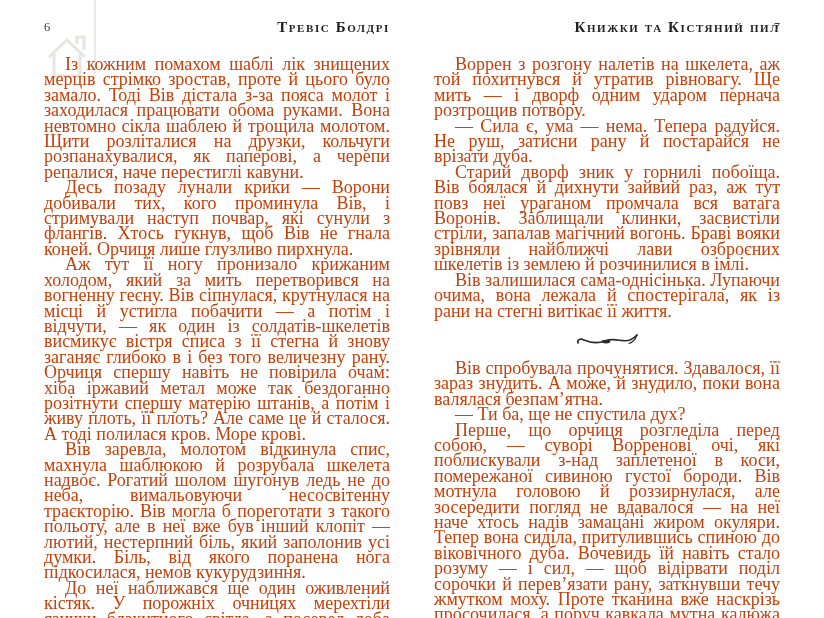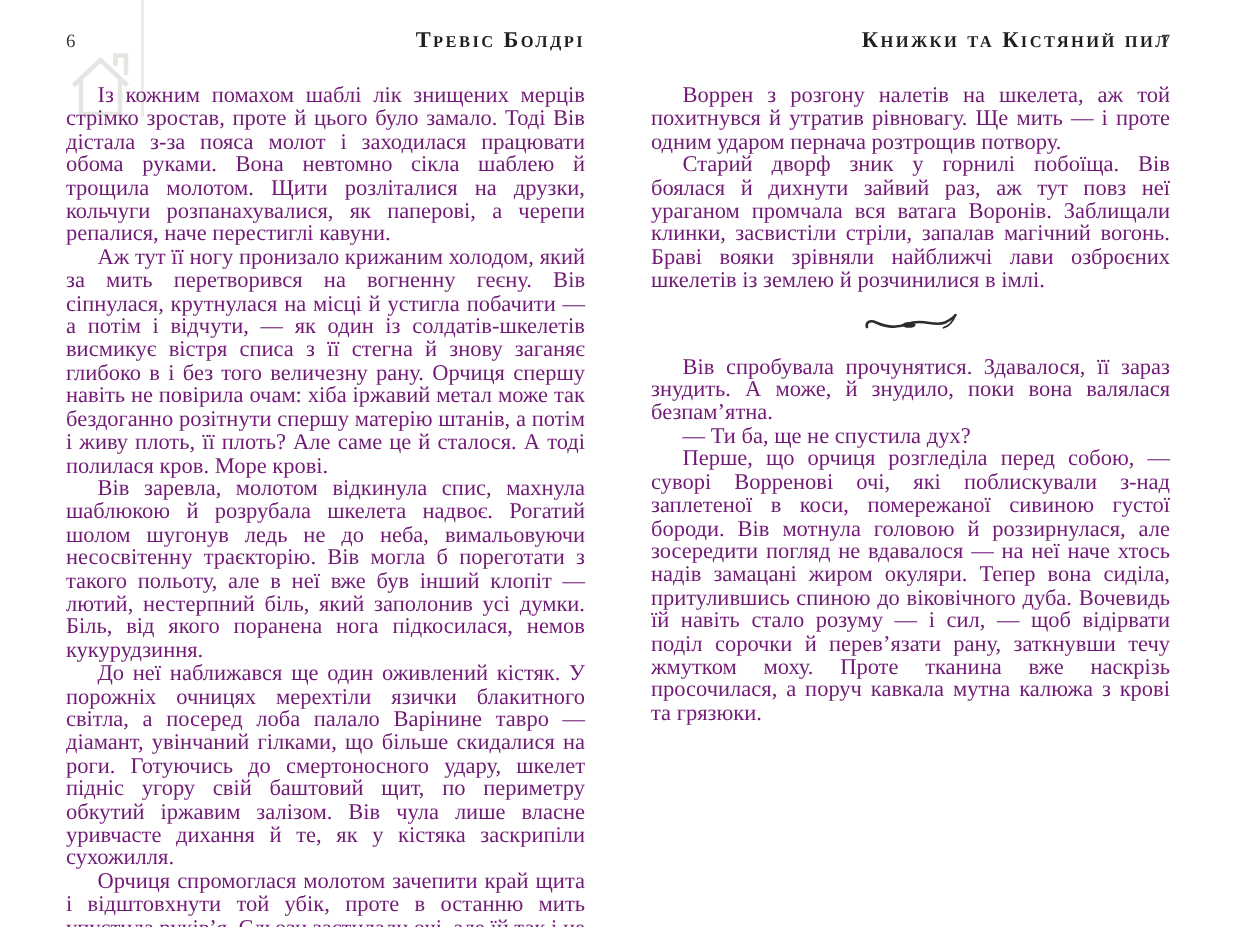--- a/index.html
+++ b/index.html
@@ -35,25 +35,25 @@
     position: absolute; top: 1px;
     font-size: 12.5px;
     color: #3a3a3a;
   }
   .page-number.outer-left  { left: 0; }
   .page-number.outer-right { right: 0; }
 
   .page-body { margin-top: 21px; }
   .para {
     margin: 0;
-    font-size: 15px;
+    font-size: 18px;
     line-height: 15.4px;
     text-align: justify;
     text-justify: inter-word;
-    color: #701a75;
+    color: #c2410c;
   }
   .para.indent { text-indent: 21px; }
 
   .divider {
     text-align: center;
     margin: 12px 0 14px 0;
     height: 16px;
     line-height: 16px;
   }
   .divider svg { vertical-align: middle; }
@@ -86,46 +86,49 @@
   </div>
 
   <div class="page page-left">
     <div class="header-row">
       <span class="page-number outer-left">6</span>
       <div class="running-header">Тревіс Болдрі</div>
     </div>
     <div class="page-body">
   <p class="para indent">Із кожним помахом шаблі лік знищених мерців стрімко зростав, проте й цього було замало. Тоді Вів дістала з-за пояса молот і заходилася працювати обома руками. Вона невтомно сікла шаблею й трощила молотом. Щити розліталися на друзки, кольчуги розпанахувалися, як паперові, а черепи репалися, наче перестиглі кавуни.</p>
 
+  <p class="para indent">Десь позаду лунали крики — Ворони добивали тих, кого проминула Вів, і стримували наступ почвар, які сунули з флангів. Хтось гукнув, щоб Вів не гнала коней. Орчиця лише глузливо пирхнула.</p>
 
   <p class="para indent">Аж тут її ногу пронизало крижаним холодом, який за мить перетворився на вогненну геєну. Вів сіпнулася, крутнулася на місці й устигла побачити — а потім і відчути, — як один із солдатів-шкелетів висмикує вістря списа з її стегна й знову заганяє глибоко в і без того величезну рану. Орчиця спершу навіть не повірила очам: хіба іржавий метал може так бездоганно розітнути спершу матерію штанів, а потім і живу плоть, її плоть? Але саме це й сталося. А тоді полилася кров. Море крові.</p>
 
   <p class="para indent">Вів заревла, молотом відкинула спис, махнула шаблюкою й розрубала шкелета надвоє. Рогатий шолом шугонув ледь не до неба, вимальовуючи несосвітенну траєкторію. Вів могла б пореготати з такого польоту, але в неї вже був інший клопіт — лютий, нестерпний біль, який заполонив усі думки. Біль, від якого поранена нога підкосилася, немов кукурудзиння.</p>
 
 
   <p class="para indent">До неї наближався ще один оживлений кістяк. У порожніх очницях мерехтіли язички блакитного світла, а посеред лоба палало Варінине тавро — діамант, увінчаний гілками, що більше скидалися на роги. Готуючись до смертоносного удару, шкелет підніс угору свій баштовий щит, по периметру обкутий іржавим залізом. Вів чула лише власне уривчасте дихання й те, як у кістяка заскрипіли сухожилля.</p>
 
   <p class="para indent">Орчиця спромоглася молотом зачепити край щита і відштовхнути той убік, проте в останню мить упустила руків’я. Сльози застилали очі, але їй так і не вдалося роззброїти</p>
 </div>
   </div>
 
   <div class="page page-right">
     <div class="header-row">
       <div class="running-header">Книжки та Кістяний пил</div>
       <span class="page-number outer-right">7</span>
     </div>
     <div class="page-body">
 
 
-  <p class="para indent">Воррен з розгону налетів на шкелета, аж той похитнувся й утратив рівновагу. Ще мить — і проте одним ударом пернача розтрощив потвору.</p>
+  <p class="para indent">Воррен з розгону налетів на шкелета, аж той похитнувся й утратив рівновагу. Ще мить — і дворф одним ударом пернача розтрощив потвору.</p>
 
 
+  <p class="para indent">— Сила є, ума — нема. Тепера радуйся. Не руш, затисни рану й постарайся не врізати дуба.</p>
 
   <p class="para indent">Старий дворф зник у горнилі побоїща. Вів боялася й дихнути зайвий раз, аж тут повз неї ураганом промчала вся ватага Воронів. Заблищали клинки, засвистіли стріли, запалав магічний вогонь. Браві вояки зрівняли найближчі лави озброєних шкелетів із землею й розчинилися в імлі.</p>
 
+  <p class="para indent">Вів залишилася сама-однісінька. Лупаючи очима, вона лежала й спостерігала, як із рани на стегні витікає її життя.</p>
 
   <div class="divider">
     <svg width="64" height="15" viewBox="0 0 64 15" aria-hidden="true">
       <path d="M3 10 C2 7 5 5 9 7 C16 10 22 11 30 8 C40 4 48 10 55 7 C58 5.6 60.5 3.8 62 2" fill="none" stroke="#2c2c2c" stroke-width="1.7" stroke-linecap="round"></path>
       <path d="M54 10.5 C57.5 9.5 60.5 6 62 2" fill="none" stroke="#2c2c2c" stroke-width="1.2" stroke-linecap="round"></path>
       <ellipse cx="31" cy="8.6" rx="4.4" ry="1.9" fill="#2c2c2c"></ellipse>
     </svg>
   </div>
 
   <p class="para indent">Вів спробувала прочунятися. Здавалося, її зараз знудить. А може, й знудило, поки вона валялася безпам’ятна.</p>

